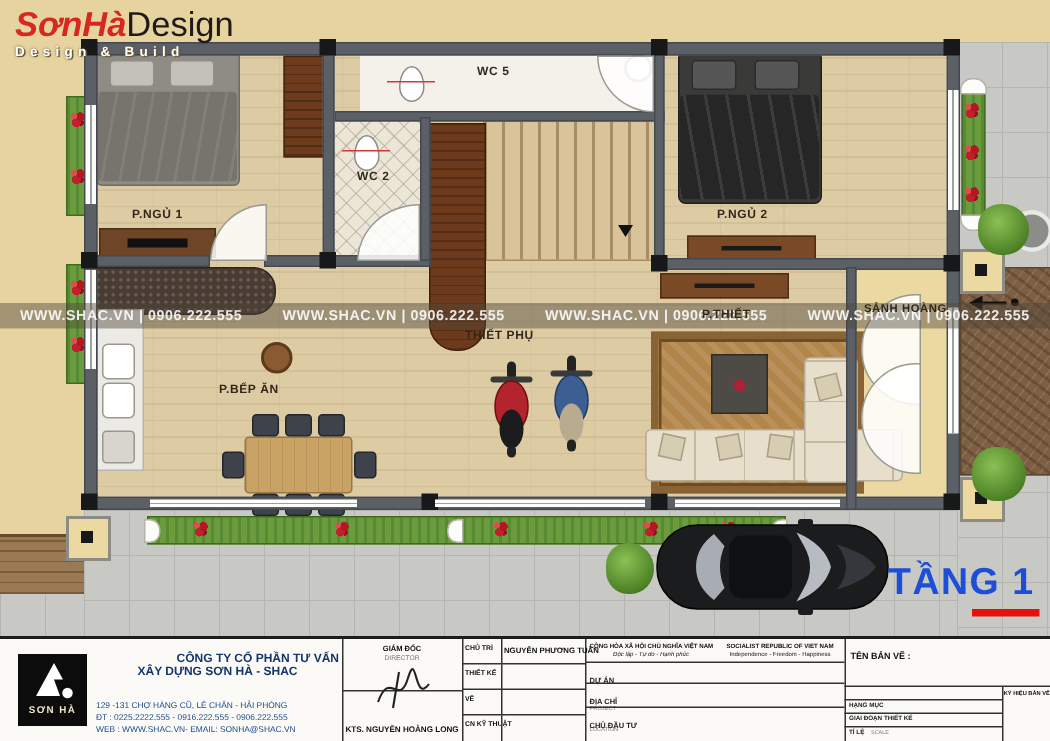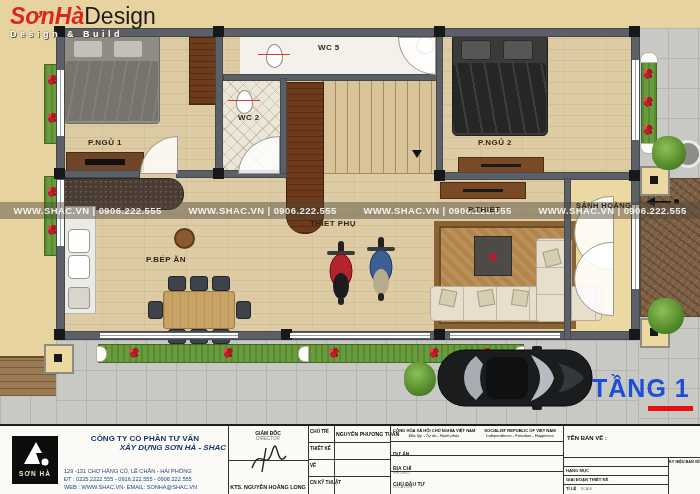--- a/index.html
+++ b/index.html
@@ -276,22 +276,22 @@
 
     <div class="abs cell" style="left:0;top:0;width:228px;height:70px;">
       <div class="abs" style="left:12px;top:10px;width:46px;height:48px;background:#0c0c0c;">
         <svg width="46" height="34" viewBox="0 0 46 34" style="display:block;">
           <path d="M12 28 L24 6 L30 17 L24 17 L28 28 Z" fill="#fff"></path>
           <circle cx="33" cy="26" r="3.5" fill="#fff"></circle>
         </svg>
         <div style="color:#f0e6c8;font-size:6.5px;font-weight:bold;text-align:center;letter-spacing:1px;">SƠN HÀ</div>
       </div>
       <div class="abs" style="left:64px;top:8px;width:162px;">
-        <div style="font-size:8px;font-weight:bold;color:#14366b;text-align:center;">CÔNG TY CỔ PHẦN TƯ VẤN</div>
-        <div style="font-size:8px;font-weight:bold;color:#14366b;text-align:right;margin-bottom:16px;font-style:italic;">XÂY DỰNG SƠN HÀ - SHAC</div>
+        <div style="font-size:8px;font-weight:bold;color:#14366b;text-align:right;">CÔNG TY CỔ PHẦN TƯ VẤN</div>
+        <div style="font-size:8px;font-weight:bold;color:#14366b;text-align:center;margin-bottom:16px;">XÂY DỰNG SƠN HÀ - SHAC</div>
         <div style="font-size:5.6px;color:#1a4a8a;white-space:nowrap;">129 -131 CHỢ HÀNG CŨ, LÊ CHÂN - HẢI PHÒNG</div>
         <div style="font-size:5.6px;color:#1a4a8a;white-space:nowrap;margin-top:2px;">ĐT : 0225.2222.555 - 0916.222.555 - 0906.222.555</div>
         <div style="font-size:5.6px;color:#1a4a8a;white-space:nowrap;margin-top:2px;">WEB : WWW.SHAC.VN- EMAIL: SONHA@SHAC.VN</div>
       </div>
     </div>
 
     <div class="abs cell" style="left:228px;top:0;width:80px;height:70px;text-align:center;">
       <div style="font-size:5px;font-weight:bold;margin-top:4px;">GIÁM ĐỐC</div>
       <div style="font-size:4.5px;color:#777;">DIRECTOR</div>
       <div class="abs" style="left:0;top:34px;width:80px;height:1px;background:#333;"></div>

